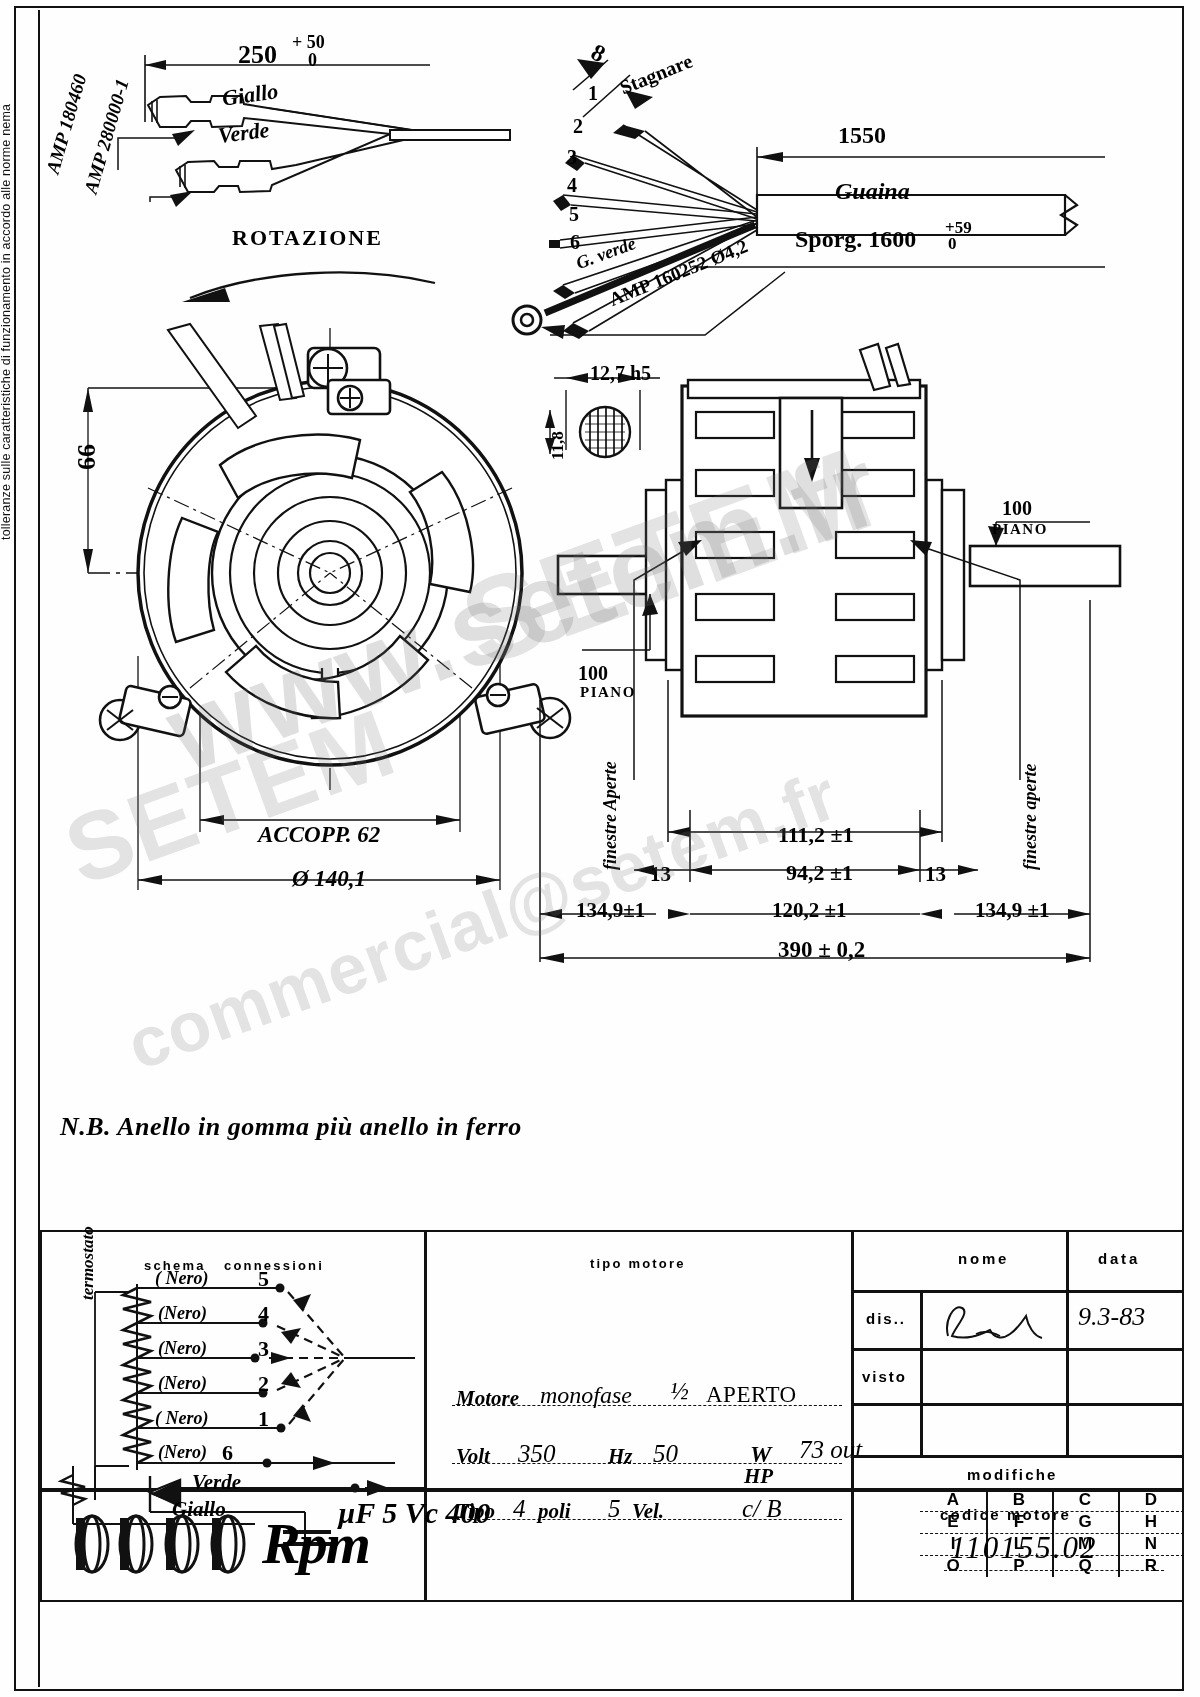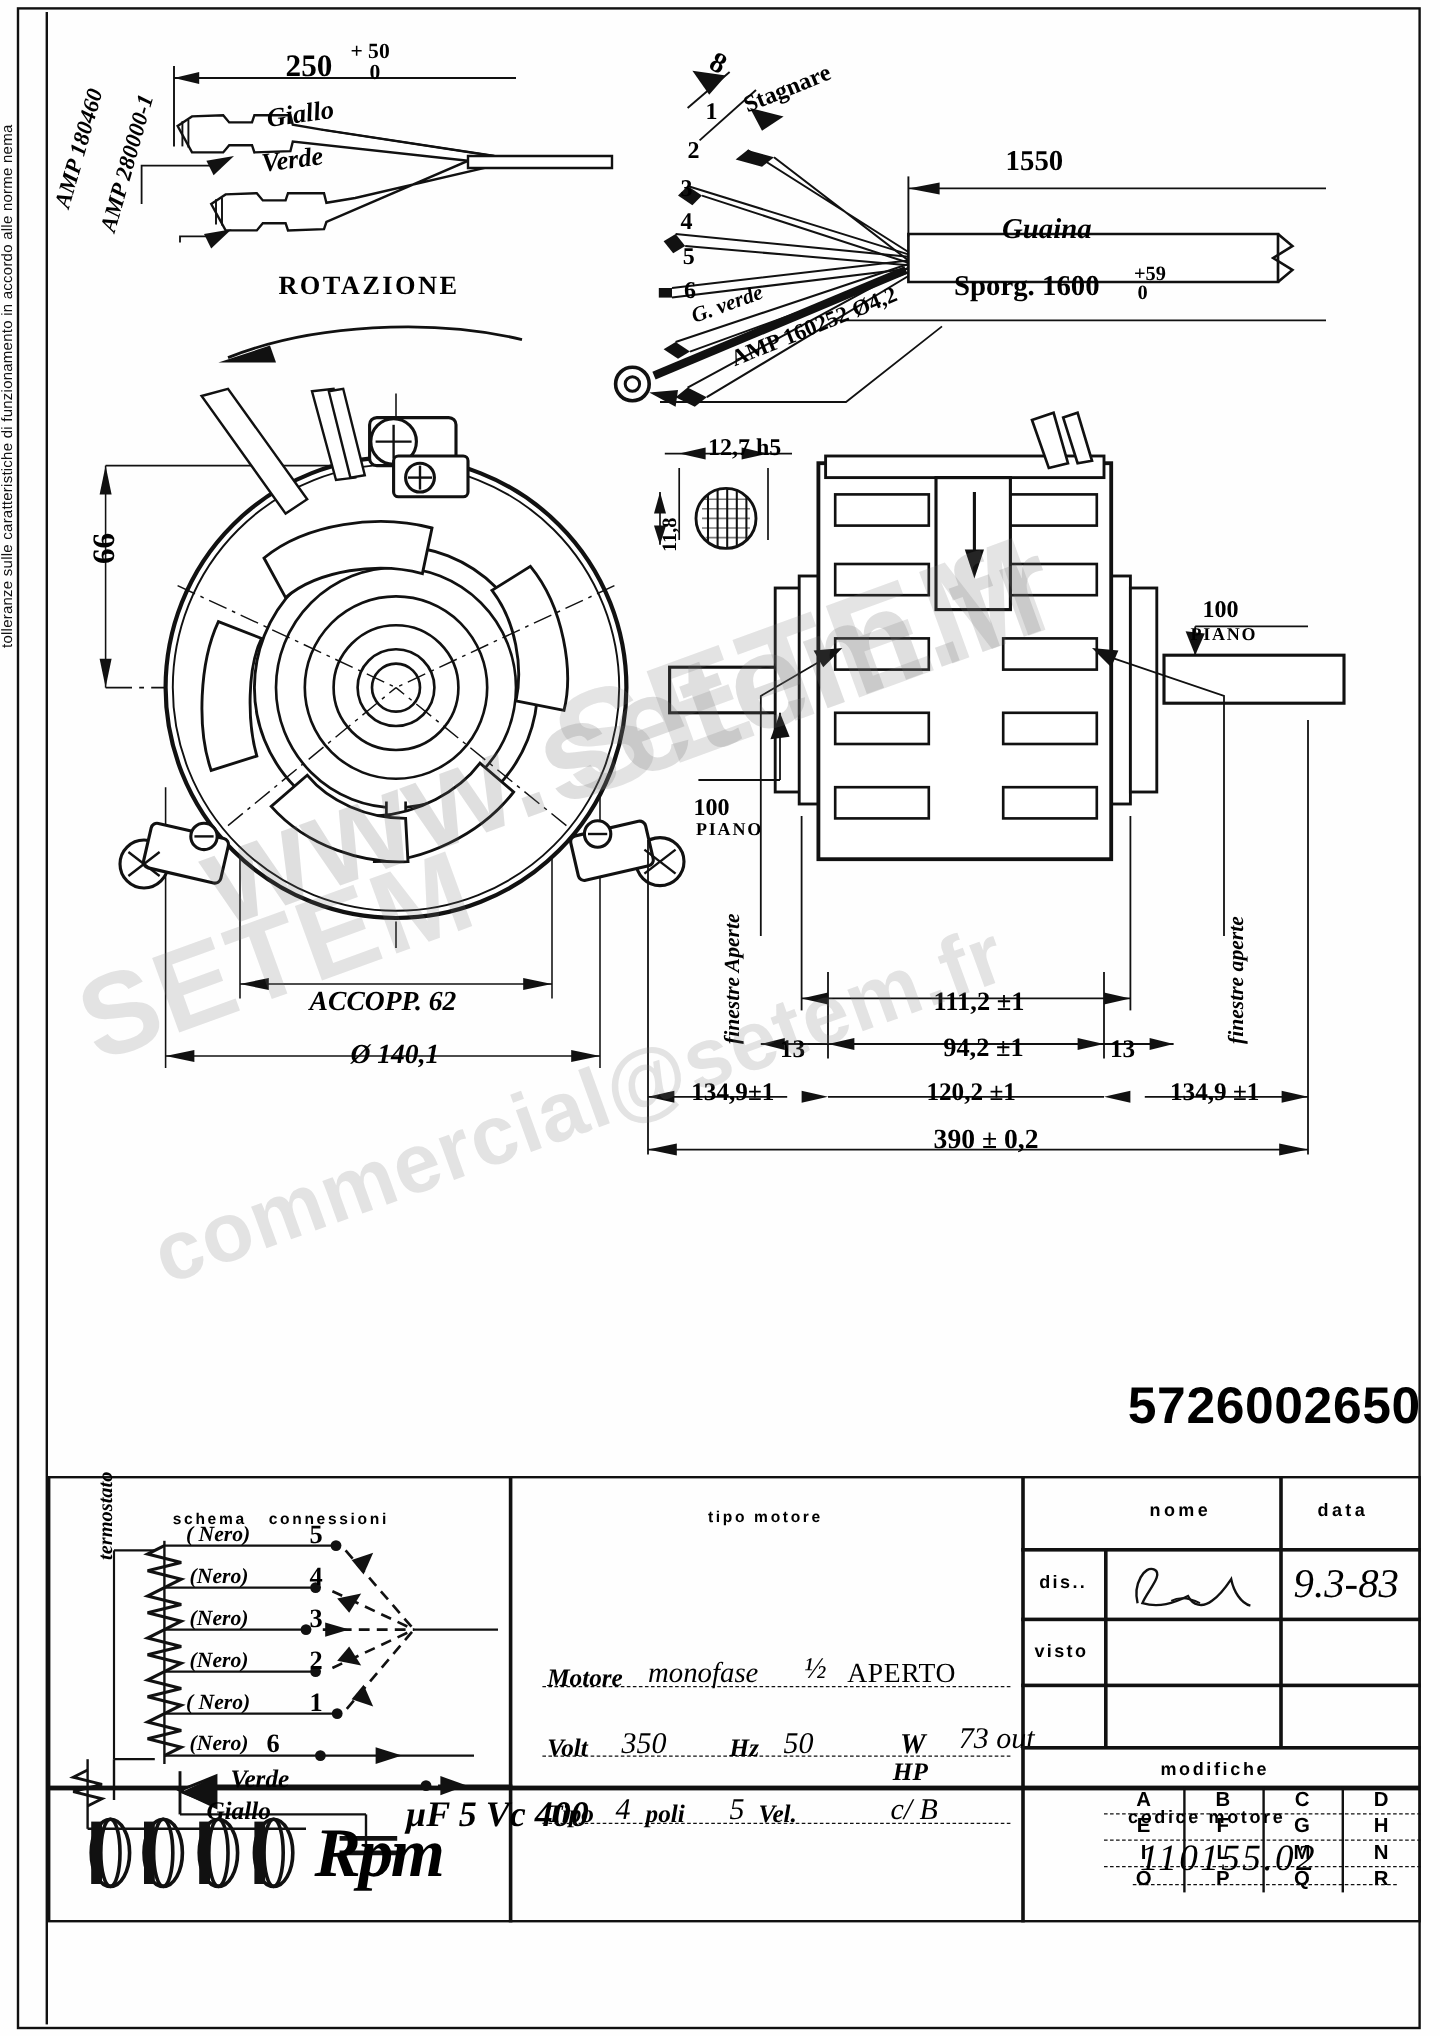--- a/index.html
+++ b/index.html
@@ -398,22 +398,22 @@
     <div class="lbl handn" style="left:772px;top:898px;font-size:21px;">120,2 ±1</div>
     <div class="lbl handn" style="left:975px;top:898px;font-size:21px;">134,9 ±1</div>
     <div class="lbl handn" style="left:778px;top:937px;font-size:23px;">390 ± 0,2</div>
   </div>
 
   <div class="wm wm1">www.setem.fr</div>
   <div class="wm wm2">SETEM</div>
   <div class="wm wm3">SETEM</div>
   <div class="wm wm4">commercial@setem.fr</div>
 
-
-  <div class="drawno">5726002650</div>
+  <div class="lbl hand" style="left:60px;top:1112px;font-size:26px;letter-spacing:.5px;">N.B. Anello in gomma più anello in ferro</div>
+
 
   <div>
 
     <div class="tb" style="left:40px;top:1230px;width:1144px;height:260px;"></div>
 
     <div class="tb" style="left:40px;top:1490px;width:1144px;height:112px;"></div>
 
     <div class="ln v2" style="left:424px;top:1230px;height:260px;"></div>
     <div class="ln v2" style="left:851px;top:1230px;height:372px;"></div>
     <div class="ln v2" style="left:424px;top:1490px;height:112px;"></div>
@@ -566,21 +566,21 @@
       <div class="tb-lbl" style="left:958px;top:1250px;font-size:15px;letter-spacing:2.8px;">nome</div>
       <div class="tb-lbl" style="left:1098px;top:1250px;font-size:15px;letter-spacing:2.8px;">data</div>
       <div class="tb-lbl" style="left:866px;top:1310px;font-size:15px;letter-spacing:2px;">dis..</div>
       <div class="tb-lbl" style="left:862px;top:1368px;font-size:15px;letter-spacing:2px;">visto</div>
 
       <svg width="140" height="50" style="left:930px;top:1296px;">
         <path d="M18,40 C14,24 24,8 32,12 C40,16 26,30 22,40 C36,44 48,40 60,34
                  C64,42 72,44 80,38 C86,34 92,26 96,20 C98,30 104,40 112,42" fill="none" stroke="#111" stroke-width="2"></path>
         <path d="M46,38 C54,34 62,36 70,40" fill="none" stroke="#111" stroke-width="1.6"></path>
       </svg>
-      <div class="tb-val" style="left:1078px;top:1302px;font-size:34px;font-weight:400;">9.3-83</div>
+      <div class="tb-val" style="left:1078px;top:1302px;font-size:26px;font-weight:400;">9.3-83</div>
 
       <div class="tb-lbl" style="left:967px;top:1466px;font-size:15px;letter-spacing:2.2px;">modifiche</div>
 
       <div style="position:absolute;left:920px;top:1489px;width:264px;height:88px;">
         <div class="ln v1" style="left:66px;top:0;height:88px;"></div>
         <div class="ln v1" style="left:132px;top:0;height:88px;"></div>
         <div class="ln v1" style="left:198px;top:0;height:88px;"></div>
         <div class="dash-h" style="left:0;top:22px;width:264px;"></div>
         <div class="dash-h" style="left:0;top:44px;width:264px;"></div>
         <div class="dash-h" style="left:0;top:66px;width:264px;"></div>

